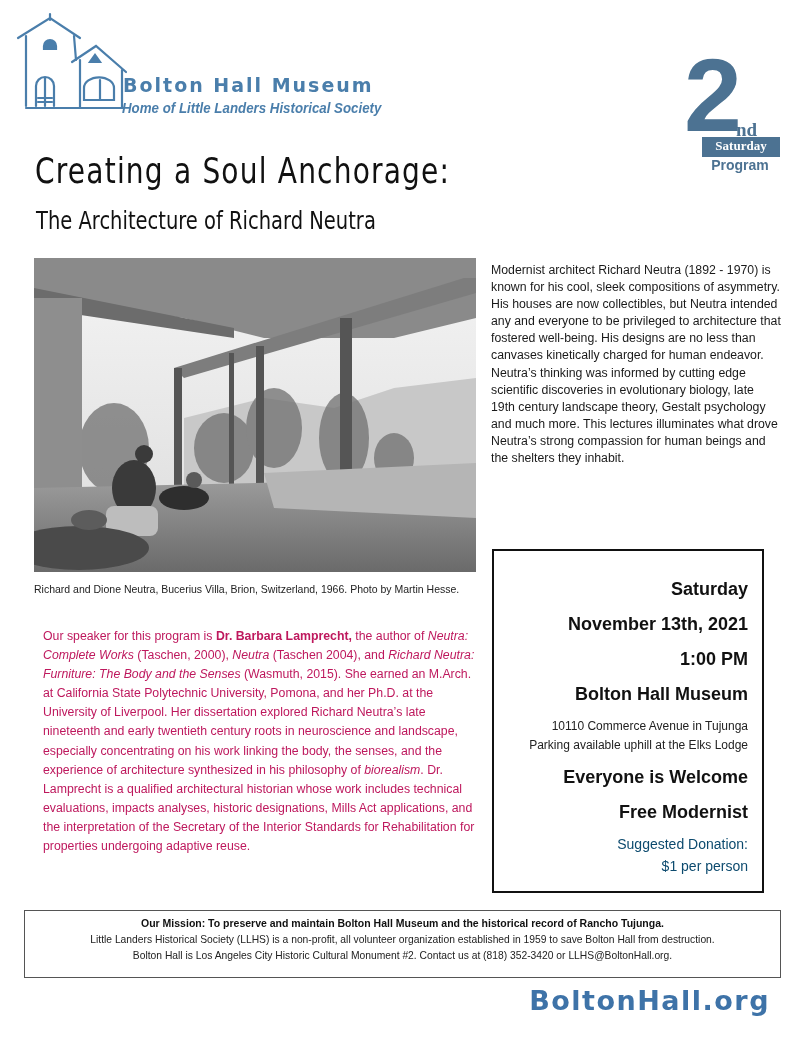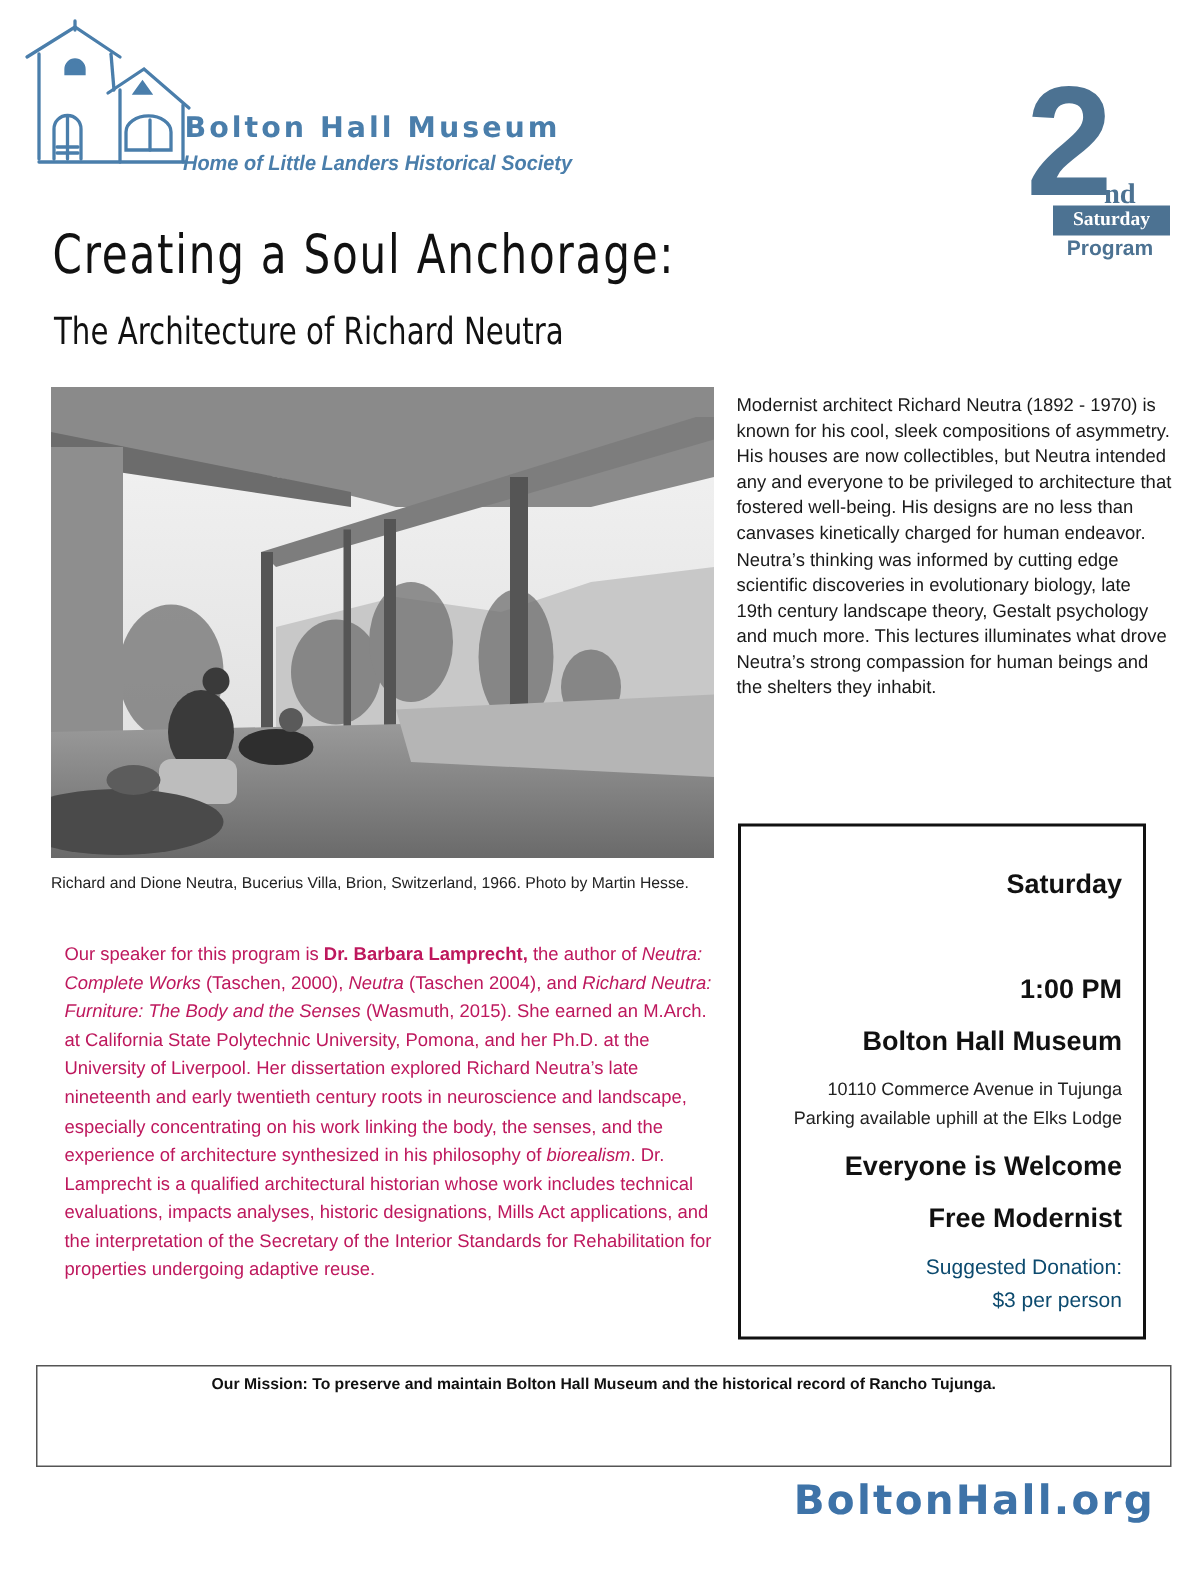--- a/index.html
+++ b/index.html
@@ -139,28 +139,31 @@
   <ellipse cx="55" cy="262" rx="18" ry="10" fill="#5c5c5c"></ellipse>
 </svg>
 <div id="caption" class="abs">Richard and Dione Neutra, Bucerius Villa, Brion, Switzerland, 1966. Photo by Martin Hesse.</div>
 
 <div id="intro" class="abs">Modernist architect Richard Neutra (1892 - 1970) is known for his cool, sleek compositions of asymmetry. His houses are now collectibles, but Neutra intended any and everyone to be privileged to architecture that fostered well-being. His designs are no less than canvases kinetically charged for human endeavor. Neutra’s thinking was informed by cutting edge scientific discoveries in evolutionary biology, late 19th century landscape theory, Gestalt psychology and much more. This lectures illuminates what drove Neutra’s strong compassion for human beings and the shelters they inhabit.</div>
 
 <div id="bio" class="abs"><span>Our speaker for this program is </span><b>Dr. Barbara Lamprecht,</b><span> the author of </span><i>Neutra: Complete Works</i><span> (Taschen, 2000), </span><i>Neutra</i><span> (Taschen 2004), and </span><i>Richard Neutra: Furniture: The Body and the Senses</i><span> (Wasmuth, 2015). She earned an M.Arch. at California State Polytechnic University, Pomona, and her Ph.D. at the University of Liverpool. Her dissertation explored Richard Neutra’s late nineteenth and early twentieth century roots in neuroscience and landscape, especially concentrating on his work linking the body, the senses, and the experience of architecture synthesized in his philosophy of </span><i>biorealism</i><span>. Dr. Lamprecht is a qualified architectural historian whose work includes technical evaluations, impacts analyses, historic designations, Mills Act applications, and the interpretation of the Secretary of the Interior Standards for Rehabilitation for properties undergoing adaptive reuse.</span></div>
 
 <div id="event-box" class="abs">
   <div class="ev ev-big" style="top:28px;">Saturday</div>
+  <div class="ev ev-big" style="top:63px;">November 13th, 2021</div>
   <div class="ev ev-big" style="top:98px;">1:00 PM</div>
   <div class="ev ev-big" style="top:133px;">Bolton Hall Museum</div>
   <div class="ev ev-small" style="top:168px;">10110 Commerce Avenue in Tujunga</div>
   <div class="ev ev-small" style="top:187px;">Parking available uphill at the Elks Lodge</div>
   <div class="ev ev-big" style="top:216px;">Everyone is Welcome</div>
   <div class="ev ev-big" style="top:251px;">Free Modernist</div>
   <div class="ev ev-it" style="top:285px;">Suggested Donation:</div>
-  <div class="ev ev-it" style="top:307px;">$3 per person</div>
+  <div class="ev ev-it" style="top:307px;">$1 per person</div>
 </div>
 
 <div id="mission-box" class="abs">
   <div id="mission-line1">Our Mission:  To preserve and maintain Bolton Hall Museum and the historical record of Rancho Tujunga.</div>
+  <div id="mission-line2">Little Landers Historical Society (LLHS) is a non-profit, all volunteer organization established in 1959 to save Bolton Hall from destruction.</div>
+  <div id="mission-line3">Bolton Hall is Los Angeles City Historic Cultural Monument #2.  Contact us at (818) 352-3420 or LLHS@BoltonHall.org.</div>
 </div>
 
 <div id="footer-site" class="abs">BoltonHall.org</div>
 <div id="footer-tag" class="abs">Where our history has a home.</div>
 
 </body></html>

